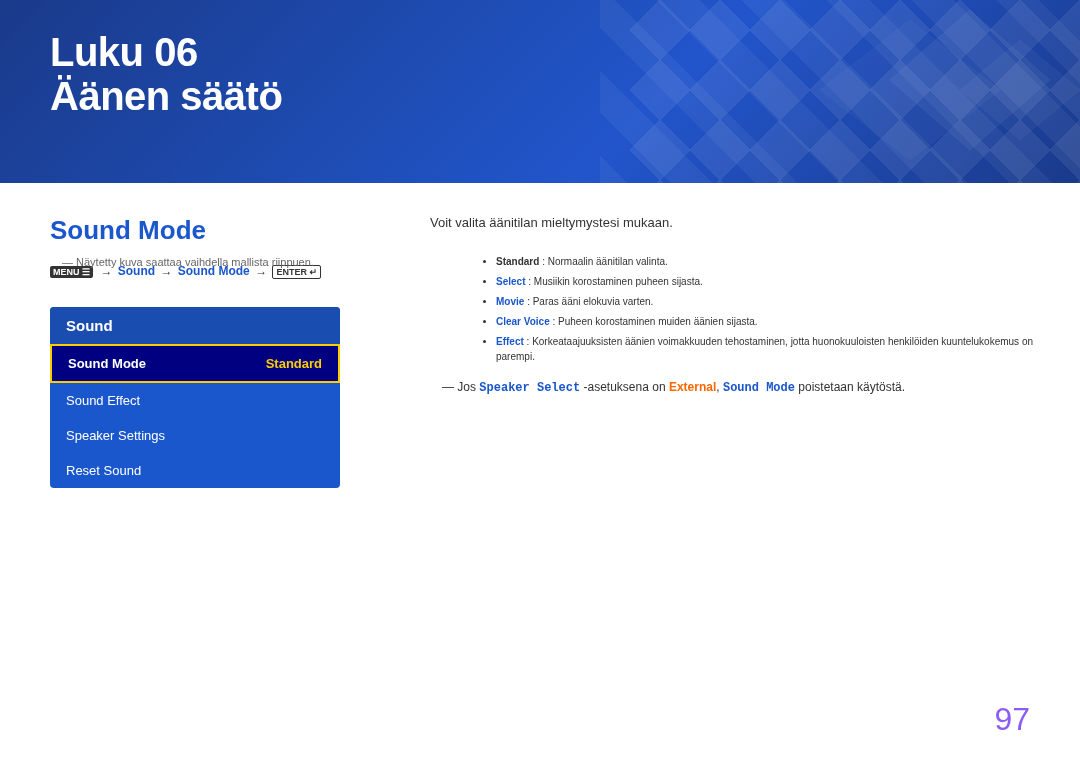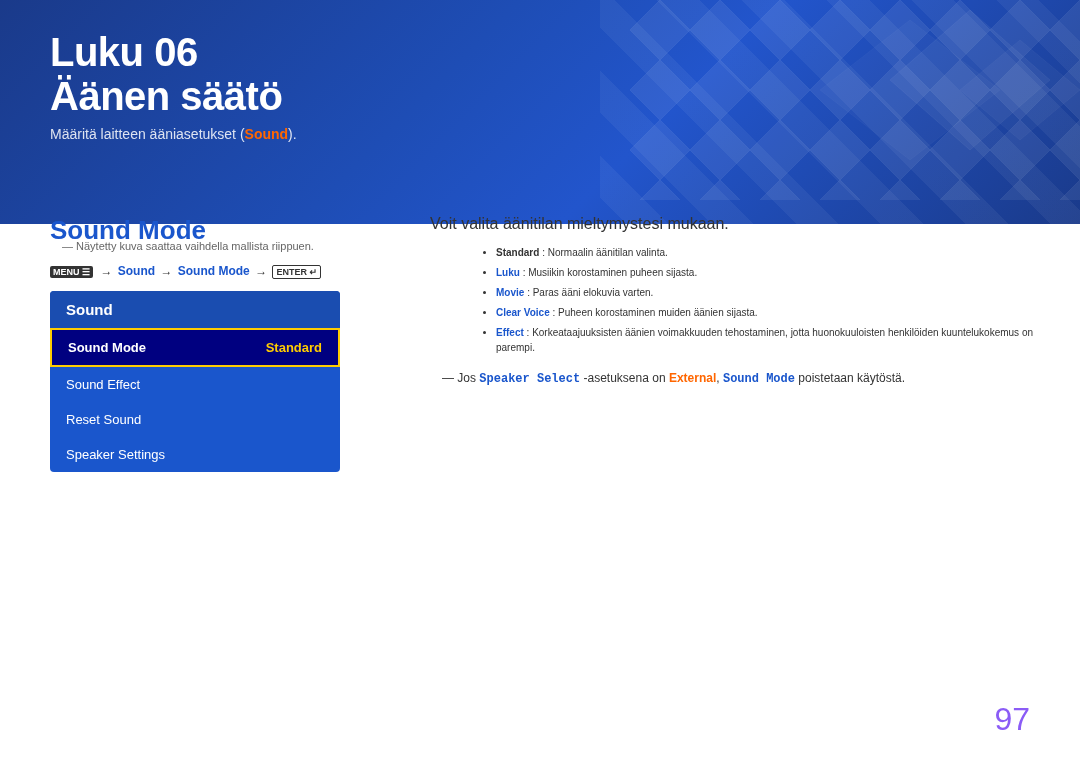--- a/index.html
+++ b/index.html
@@ -9,21 +9,21 @@
       background: #fff;
       font-family: 'Arial', sans-serif;
       overflow: hidden;
       position: relative;
     }
 
     
     .header-banner {
       position: absolute;
       top: 0; left: 0; right: 0;
-      height: 224px;
+      height: 183px;
       background: linear-gradient(135deg, #1a3a8a 0%, #1e4db5 40%, #2255cc 60%, #1a3a8a 100%);
       overflow: hidden;
     }
 
     .header-banner::before {
       content: '';
       position: absolute;
       top: -20px; right: -20px;
       width: 500px;
       height: 260px;
@@ -97,21 +97,21 @@
       font-size: 26px;
       font-weight: 700;
       color: #1a56cc;
       margin-bottom: 18px;
     }
 
     .menu-path {
       font-size: 12px;
       font-weight: 700;
       color: #333;
-      margin-bottom: 12px;
+      margin-bottom: 28px;
     }
 
     .menu-path .arrow {
       margin: 0 2px;
     }
 
     .menu-path .sound-link {
       color: #1a56cc;
       font-weight: 700;
     }
@@ -198,23 +198,23 @@
 
     
     .right-col {
       position: absolute;
       left: 430px;
       right: 30px;
       top: 0;
     }
 
     .intro-text {
-      font-size: 16px;
-      color: #333;
-      margin-bottom: 12px;
+      font-size: 13px;
+      color: #333;
+      margin-bottom: 24px;
     }
 
     .bullet-list {
       list-style: disc;
       padding-left: 18px;
       margin-bottom: 14px;
     }
 
     .bullet-list li {
       font-size: 10px;
@@ -277,23 +277,20 @@
 
       <polygon points="340,10 420,80 340,150 260,80" fill="rgba(255,255,255,0.05)" stroke="rgba(255,255,255,0.1)" stroke-width="0.5"></polygon>
       <polygon points="390,40 450,90 390,140 330,90" fill="rgba(255,255,255,0.04)" stroke="rgba(255,255,255,0.08)" stroke-width="0.5"></polygon>
       <polygon points="280,20 370,90 280,160 190,90" fill="rgba(255,255,255,0.03)" stroke="rgba(255,255,255,0.06)" stroke-width="0.5"></polygon>
     </svg>
   </div>
 
   <div class="header-text">
     <div class="header-chapter">Luku  06</div>
     <div class="header-chapter">Äänen säätö</div>
-    <div class="header-subtitle-text">
-      <span>Määritä laitteen ääniasetukset (</span><span class="highlight">Sound</span><span>).</span>
-    </div>
   </div>
 </div>
 
 <div class="main-content">
 
   <div class="left-col">
     <div class="section-title">Sound Mode</div>
 
     <div class="menu-path">
       <span class="menu-icon">MENU ☰</span>
@@ -308,40 +305,40 @@
     <div class="sound-panel">
       <div class="sound-panel-header">Sound</div>
       <div class="sound-panel-item active">
         <span class="item-label">Sound Mode</span>
         <span class="item-value">Standard</span>
       </div>
       <div class="sound-panel-item">
         <span>Sound Effect</span>
       </div>
       <div class="sound-panel-item">
+        <span>Speaker Settings</span>
+      </div>
+      <div class="sound-panel-item">
         <span>Reset Sound</span>
       </div>
-      <div class="sound-panel-item">
-        <span>Speaker Settings</span>
-      </div>
     </div>
 
     <div class="note-text">Näytetty kuva saattaa vaihdella mallista riippuen.</div>
   </div>
 
   <div class="right-col">
     <p class="intro-text">Voit valita äänitilan mieltymystesi mukaan.</p>
 
     <ul class="bullet-list">
       <li>
         <span class="term">Standard</span>
         <span>: Normaalin äänitilan valinta.</span>
       </li>
       <li>
-        <span class="term blue">Luku</span>
+        <span class="term blue">Select</span>
         <span>: Musiikin korostaminen puheen sijasta.</span>
       </li>
       <li>
         <span class="term blue">Movie</span>
         <span>: Paras ääni elokuvia varten.</span>
       </li>
       <li>
         <span class="term blue">Clear Voice</span>
         <span>: Puheen korostaminen muiden äänien sijasta.</span>
       </li>

